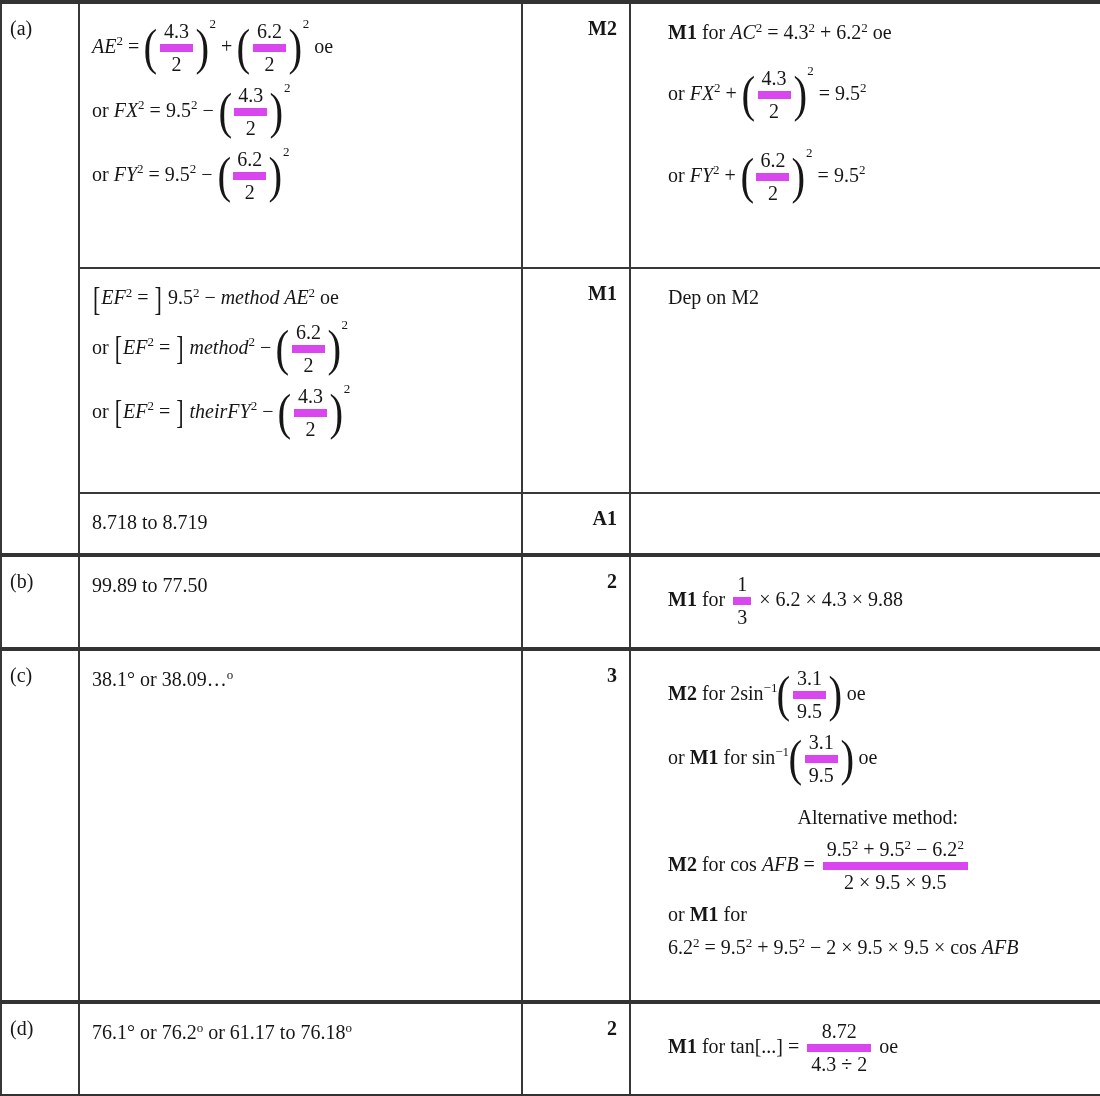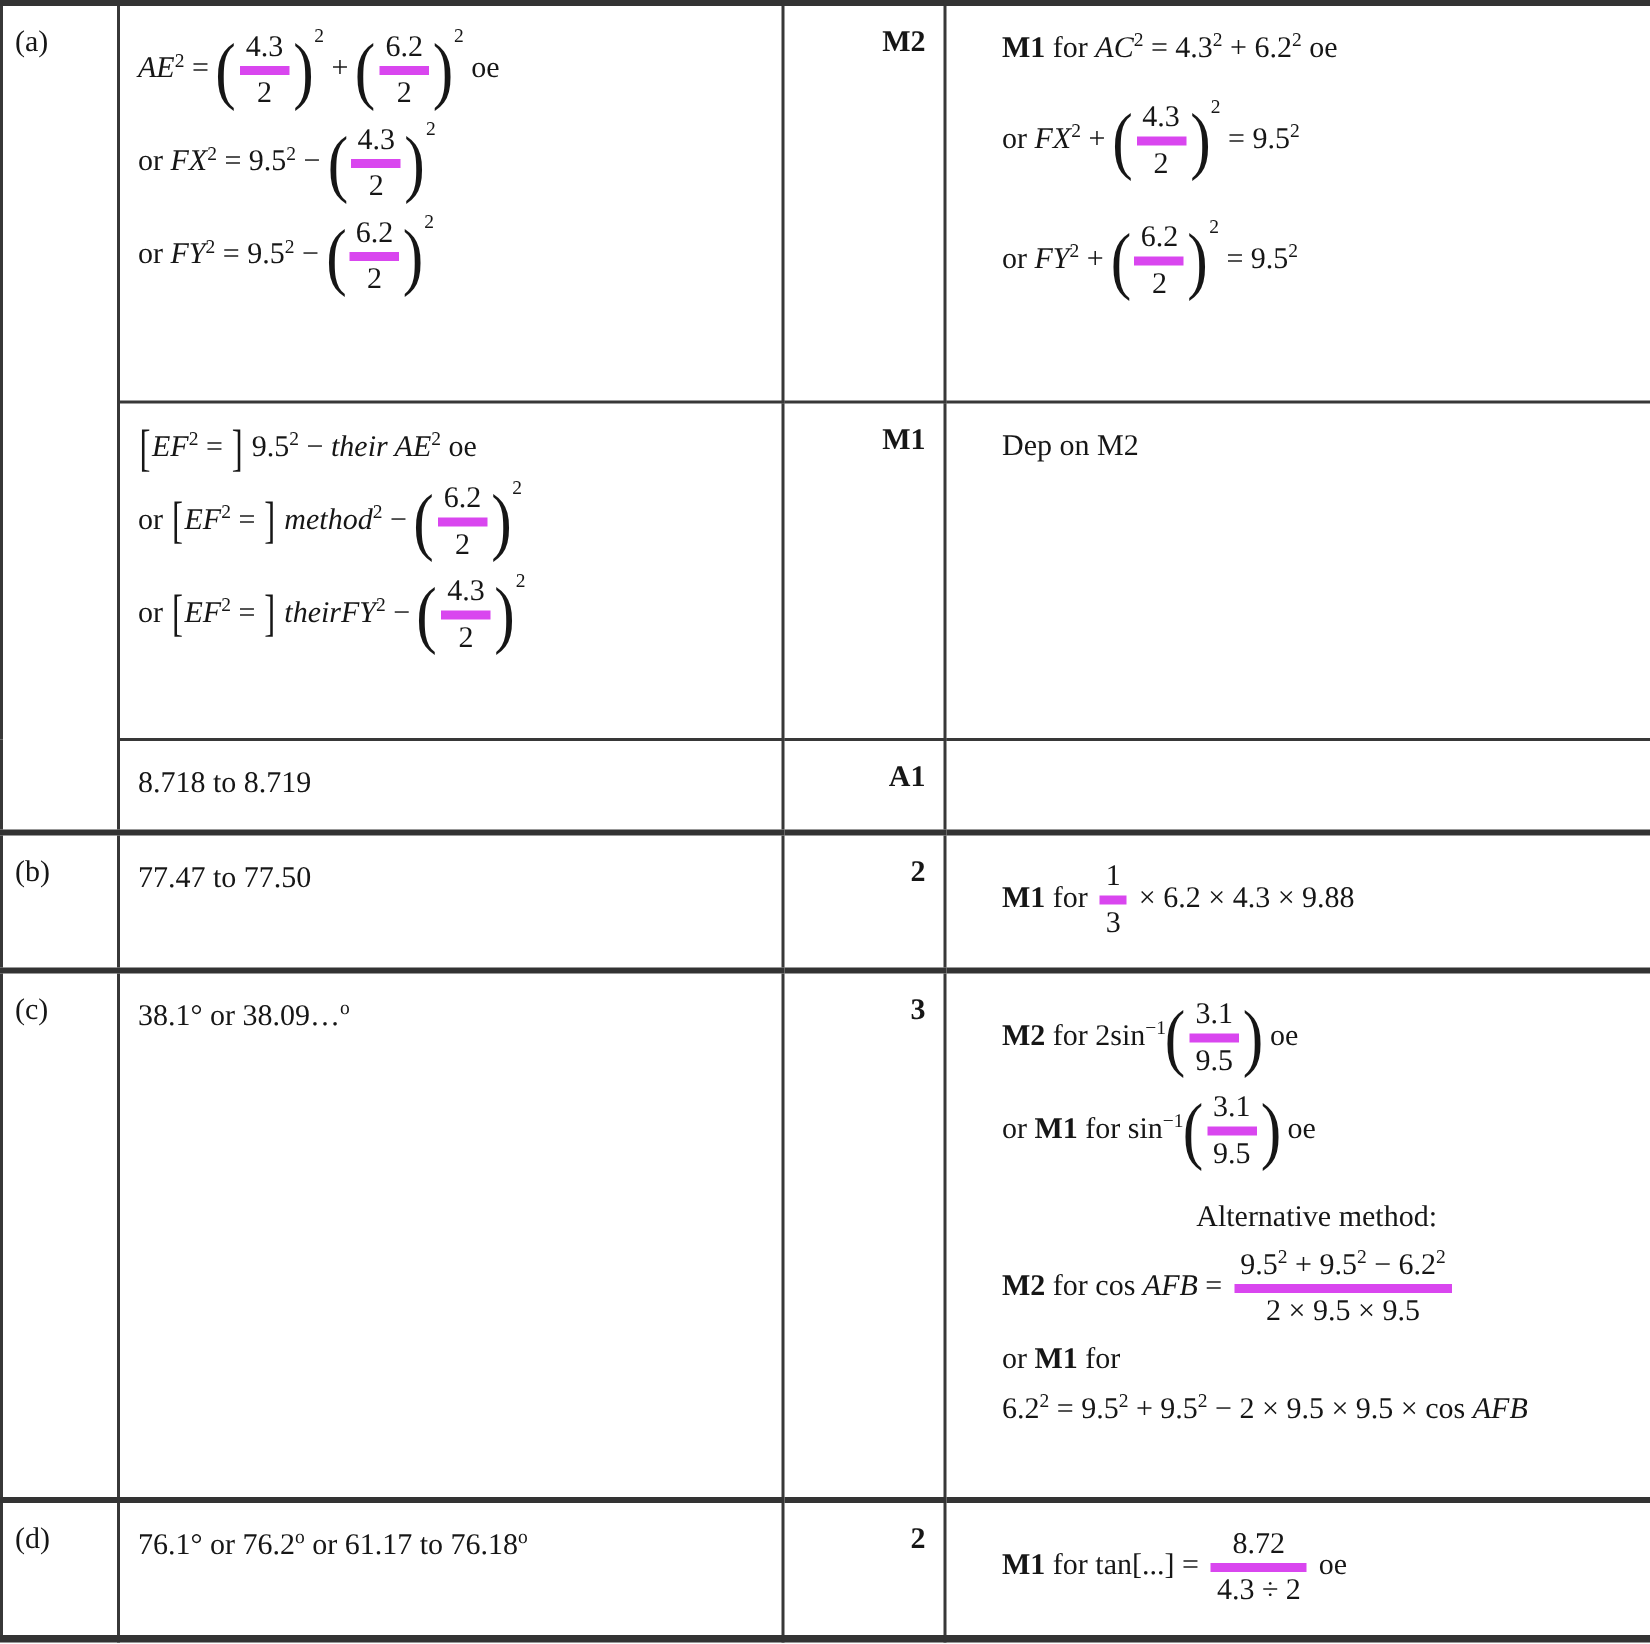--- a/index.html
+++ b/index.html
@@ -34,21 +34,21 @@
   .lines{display:block;}
   .mline{display:block;margin:8px 0;white-space:nowrap;}
   .mt-t{font-style:normal;}
   .mt-i{font-style:italic;text-align:right;}
   .mt-bold{font-weight:bold;}
   sup.mt-sup{font-size:13px;line-height:0;vertical-align:0.55em;}
   .mt-frac{
     display:inline-block;vertical-align:middle;text-align:center;
     margin:0 3px;line-height:1.15;
   }
-  .mt-num{display:block;padding:0 4px 1px;border-bottom:6px solid #d946ef;}
+  .mt-num{display:block;padding:0 4px 1px;border-bottom:8px solid #d946ef;}
   .mt-den{display:block;padding:1px 4px 0;}
   .mt-pwrap{display:inline-flex;align-items:center;vertical-align:middle;}
   .mt-paren{
     font-size:250%;line-height:0.95;display:inline-block;
     transform:scaleX(0.82);margin:0 -2px;font-weight:400;
   }
   sup.mt-psup{font-size:13px;line-height:0;align-self:flex-start;margin-top:4px;margin-left:1px;}
   .mt-brk{
     display:inline-block;transform:scaleY(1.55);
     font-size:22px;margin:0 1px;vertical-align:-2px;font-weight:400;
@@ -133,21 +133,21 @@
                 <span class="mt-paren">)</span>
                 <sup class="mt-psup">2</sup>
               </span><span class="mt-t"> = 9.5</span><sup class="mt-sup">2</sup></div>
           </div>
     </td>
   </tr>
 
   <tr class="r-a2">
     <td class="c-ans">
       <div class="lines">
-            <div class="mline"><span class="mt-brk">[</span><span class="mt-i">EF</span><sup class="mt-sup">2</sup><span class="mt-t"> = </span><span class="mt-brk">]</span><span class="mt-t"> 9.5</span><sup class="mt-sup">2</sup><span class="mt-t"> − </span><span class="mt-i">their AE</span><sup class="mt-sup">2</sup><span class="mt-t"> oe</span></div>
+            <div class="mline"><span class="mt-brk">[</span><span class="mt-i">EF</span><sup class="mt-sup">2</sup><span class="mt-t"> = </span><span class="mt-brk">]</span><span class="mt-t"> 9.5</span><sup class="mt-sup">2</sup><span class="mt-t"> − </span><span class="mt-i">method AE</span><sup class="mt-sup">2</sup><span class="mt-t"> oe</span></div>
             <div class="mline" style="margin-top: 6px;"><span class="mt-t">or </span><span class="mt-brk">[</span><span class="mt-i">EF</span><sup class="mt-sup">2</sup><span class="mt-t"> = </span><span class="mt-brk">]</span><span class="mt-t"> </span><span class="mt-i">method</span><sup class="mt-sup">2</sup><span class="mt-t"> − </span><span class="mt-pwrap">
                 <span class="mt-paren">(</span>
                 <span class="mt-frac">
                   <span class="mt-num"><span class="mt-t">6.2</span></span>
                   <span class="mt-den"><span class="mt-t">2</span></span>
                 </span>
                 <span class="mt-paren">)</span>
                 <sup class="mt-psup">2</sup>
               </span></div>
             <div class="mline"><span class="mt-t">or </span><span class="mt-brk">[</span><span class="mt-i">EF</span><sup class="mt-sup">2</sup><span class="mt-t"> = </span><span class="mt-brk">]</span><span class="mt-t"> </span><span class="mt-i">theirFY</span><sup class="mt-sup">2</sup><span class="mt-t"> − </span><span class="mt-pwrap">
@@ -184,21 +184,21 @@
       <div class="lines"></div>
     </td>
   </tr>
 
   <tr class="r-b sep">
     <td class="c-part">
       <span>(b)</span>
     </td>
     <td class="c-ans">
       <div class="lines">
-            <div class="mline"><span class="mt-t">77.47 to 77.50</span></div>
+            <div class="mline"><span class="mt-t">99.89 to 77.50</span></div>
           </div>
     </td>
     <td class="c-mark">
       <span>2</span>
     </td>
     <td class="c-note">
       <div class="lines">
             <div class="mline"><span class="mt-bold">M1</span><span class="mt-t"> for </span><span class="mt-frac"><span class="mt-num"><span class="mt-t">1</span></span><span class="mt-den"><span class="mt-t">3</span></span></span><span class="mt-t"> × 6.2 × 4.3 × 9.88</span></div>
           </div>
     </td>

